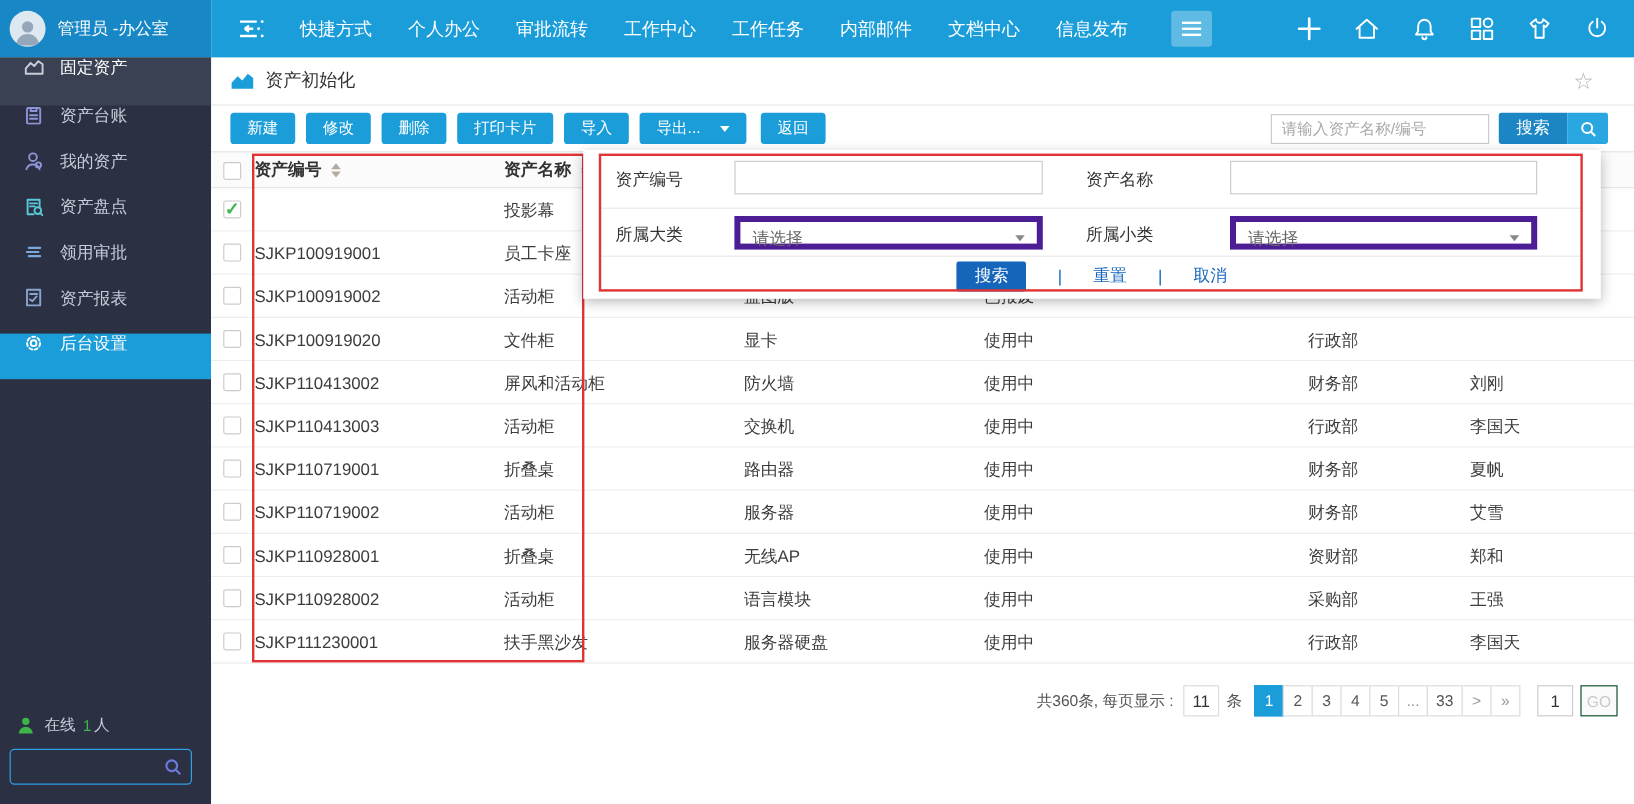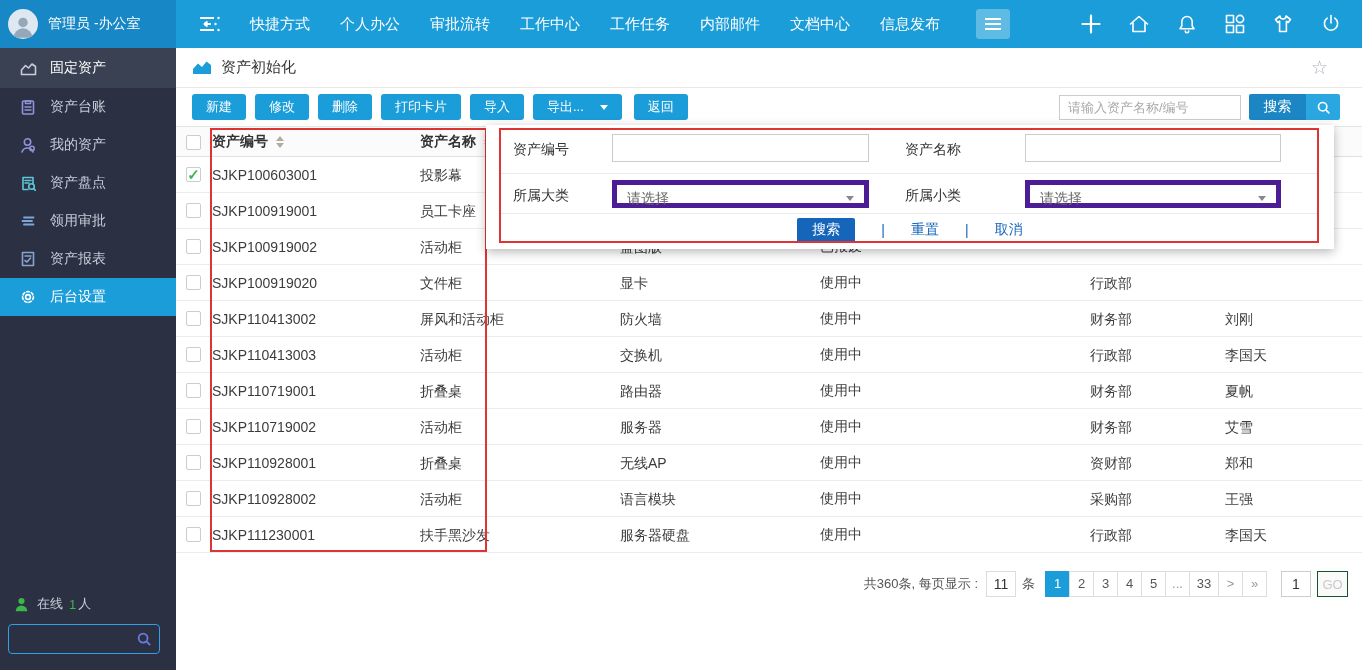--- a/index.html
+++ b/index.html
@@ -16,21 +16,21 @@
   .top-menu { display:flex; margin-left:26px; }
   .top-menu-item { font-size:15px; color:#fff; margin-right:30px; cursor:pointer; white-space:nowrap; }
   .hamburger { margin-left:6px; width:34px; height:30px; border-radius:3px; background:rgba(255,255,255,.3); display:flex; flex-direction:column; justify-content:center; align-items:center; gap:3px; cursor:pointer; flex:none; }
   .hamburger i { display:block; width:16px; height:2px; background:#fff; }
   .top-icons { margin-left:auto; margin-right:20px; display:flex; align-items:center; gap:26px; }
   .top-icon-button { cursor:pointer; display:flex; }
   .top-icon-button svg { display:block; }
 
   
   .sidebar { position:absolute; left:0; top:48px; width:176px; bottom:0; background:#2b3142; }
-  .side-item { height:38px; display:flex; align-items:center; padding-left:20px; color:#c6ccd8; font-size:14px; cursor:pointer; }
+  .side-item { height:38px; display:flex; align-items:flex-start; padding-left:20px; color:#c6ccd8; font-size:14px; cursor:pointer; }
   .side-item.active-dark { height:40px; background:#3a4153; color:#fff; }
   .side-item.active-blue { background:#1a9dd9; color:#fff; }
   .side-ico { width:17px; margin-right:13px; display:flex; flex:none; }
   .online { position:absolute; left:14px; bottom:57px; display:flex; align-items:center; font-size:13px; color:#c9ced8; }
   .online .cnt { color:#3cb54a; margin:0 2px 0 6px; }
   .online svg { margin-right:8px; }
   .side-search { position:absolute; left:8px; bottom:16px; width:152px; height:30px; border:1px solid #2f9fe6; border-radius:4px; display:flex; align-items:center; }
   .side-search input { flex:1; background:transparent; border:none; outline:none; color:#cfd4de; font-size:13px; padding:0 6px; min-width:0; }
   .side-search svg { margin-right:7px; flex:none; }
 
@@ -48,21 +48,21 @@
   .tb-search input::placeholder { color:#a9a9a9; }
   .search-grp { display:flex; margin-left:8px; cursor:pointer; }
   .search-grp .s-txt { width:57px; height:26px; background:#1b86c3; color:#fff; font-size:14px; display:flex; align-items:center; justify-content:center; border-radius:2px 0 0 2px; }
   .search-grp .s-ico { width:34px; height:26px; background:#2aa7e1; display:flex; align-items:center; justify-content:center; border-radius:0 2px 2px 0; }
 
   
   .t-header { position:absolute; left:0; right:0; top:78px; height:31px; background:#fbfbfb; border-top:1px solid #e5e5e5; border-bottom:1px solid #e0e0e0; font-size:14px; font-weight:bold; color:#333; }
   .t-row { position:absolute; left:0; right:0; height:36px; border-bottom:1px solid #ececec; font-size:14px; color:#3c3c3c; background:#fff; }
   .tc { position:absolute; line-height:36px; white-space:nowrap; }
   .t-header .tc { line-height:29px; }
-  .c-code{left:36px;} .c-name{left:244px;} .c-item{left:444px;} .c-status{left:644px;font-family:Liberation Mono, monospace;} .c-dept{left:914px;} .c-person{left:1049px;}
+  .c-code{left:36px;} .c-name{left:244px;} .c-item{left:444px;} .c-status{left:644px;} .c-dept{left:914px;} .c-person{left:1049px;}
   .cb { position:absolute; left:10px; top:10px; width:15px; height:15px; border:1px solid #ccc; border-radius:2px; background:#fff; cursor:pointer; font-size:15px; line-height:13px; color:#3db551; font-weight:bold; text-align:center; }
   .t-header .cb { top:8px; }
   .sort { display:inline-block; vertical-align:middle; margin-left:8px; }
   .sort i { display:block; width:0; height:0; border-left:4px solid transparent; border-right:4px solid transparent; }
   .sort .up { border-bottom:5px solid #b3ab9f; margin-bottom:2px; }
   .sort .dn { border-top:5px solid #b3ab9f; }
 
   
   .anno-col { position:absolute; left:34px; top:80px; width:277px; height:424px; border:2px solid #e03333; z-index:5; pointer-events:none; }
 
@@ -312,21 +312,20 @@
     </div>
 
     <div class="t-header">
       <span class="cb"></span>
       <span class="tc c-code"><span>资产编号</span><span class="sort"><i class="up"></i><i class="dn"></i></span></span>
       <span class="tc c-name"><span>资产名称</span><span class="sort"><i class="up"></i><i class="dn"></i></span></span>
     </div>
     <div id="t-rows">
         <div class="t-row" style="top: 109px;">
           <span class="cb">✓</span>
-          <span class="tc c-code">SJKP100603001</span>
           <span class="tc c-name">投影幕</span>
           <span class="tc c-item"></span>
           <span class="tc c-status"></span>
           <span class="tc c-dept"></span>
           <span class="tc c-person"></span>
         </div>
         <div class="t-row" style="top: 145px;">
           <span class="cb"></span>
           <span class="tc c-code">SJKP100919001</span>
           <span class="tc c-name">员工卡座</span>

